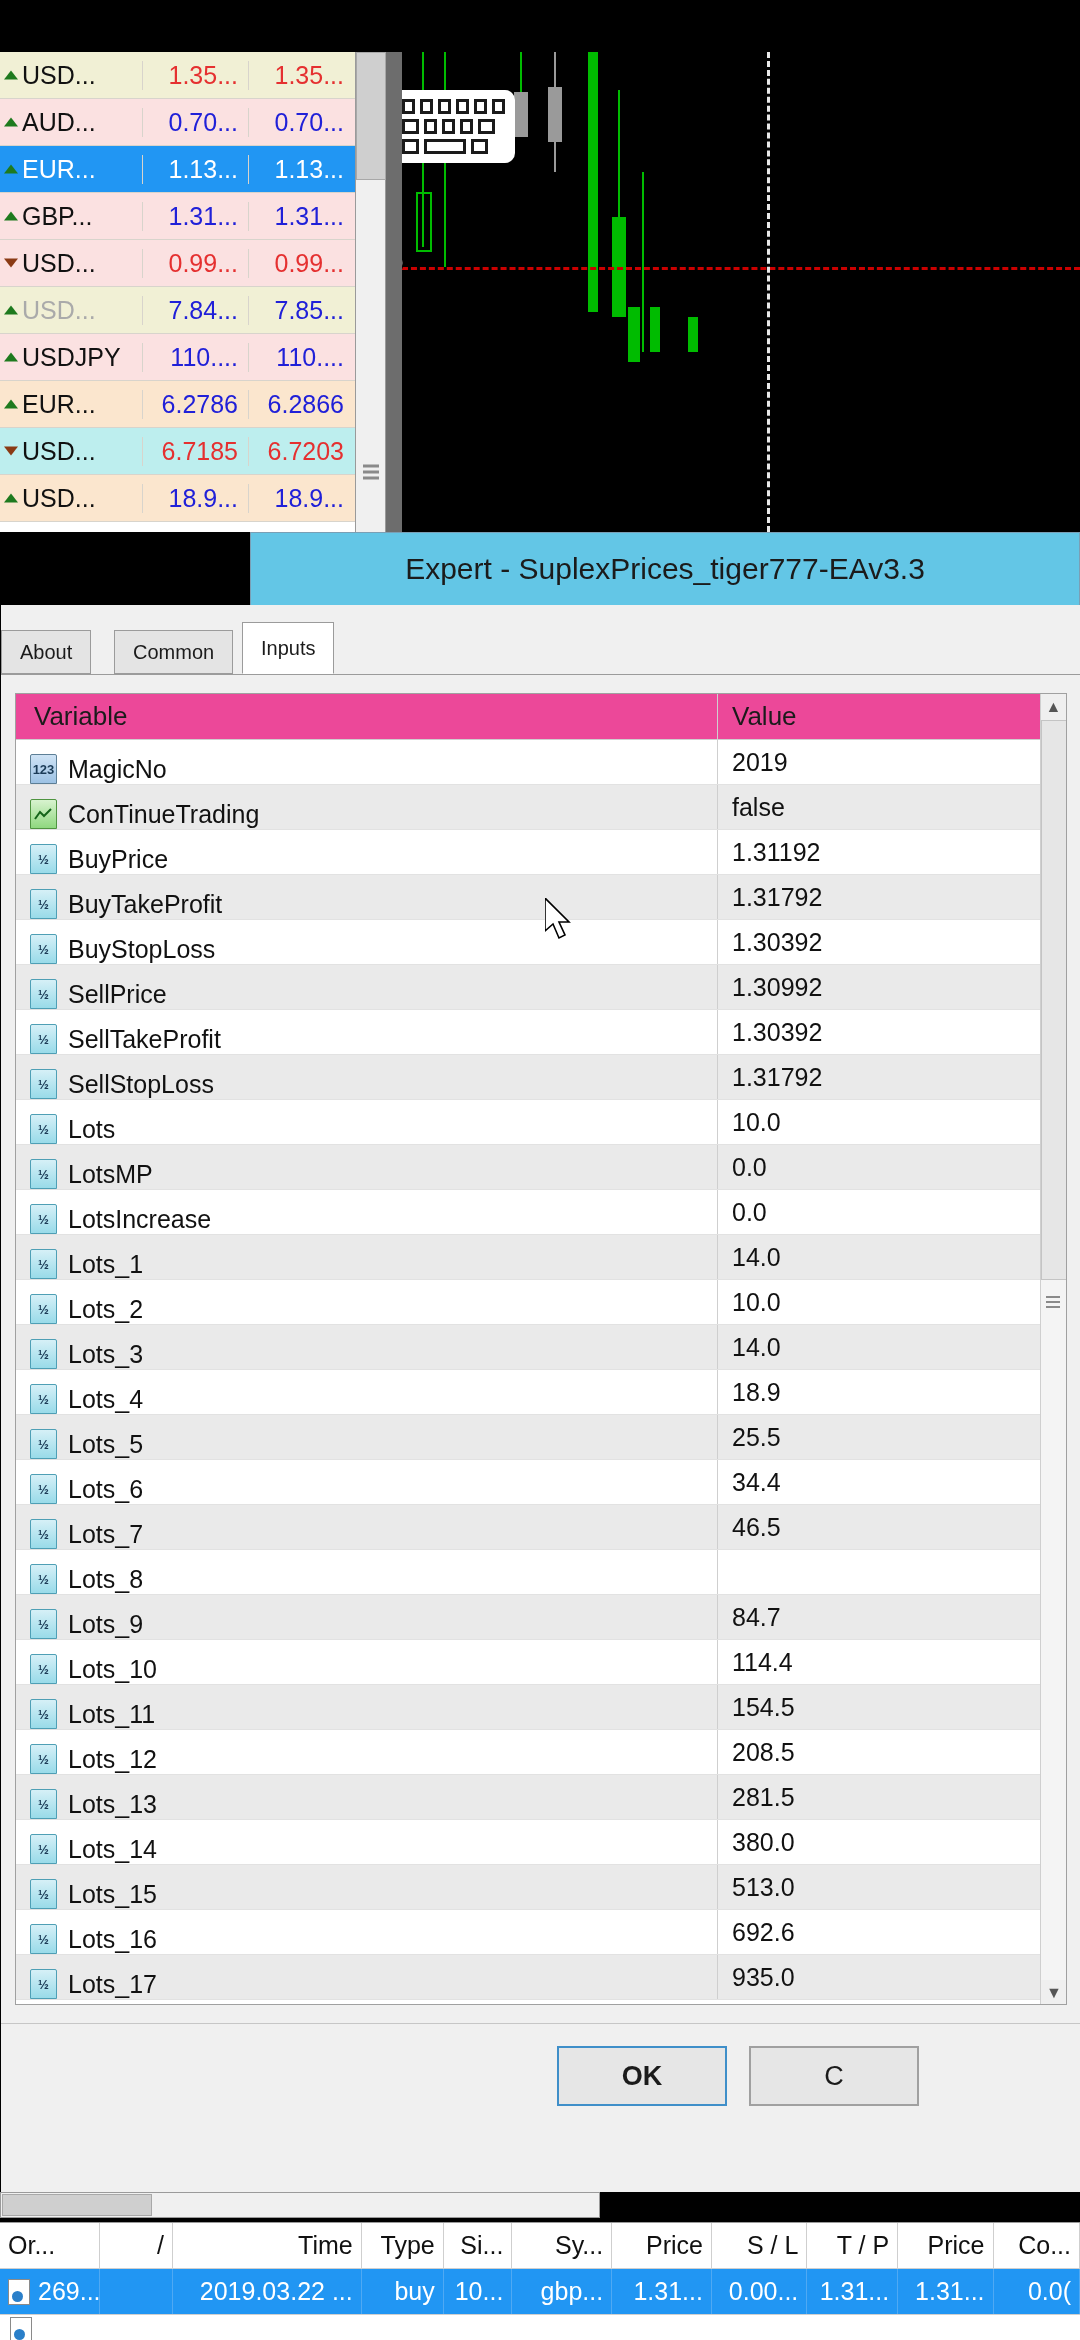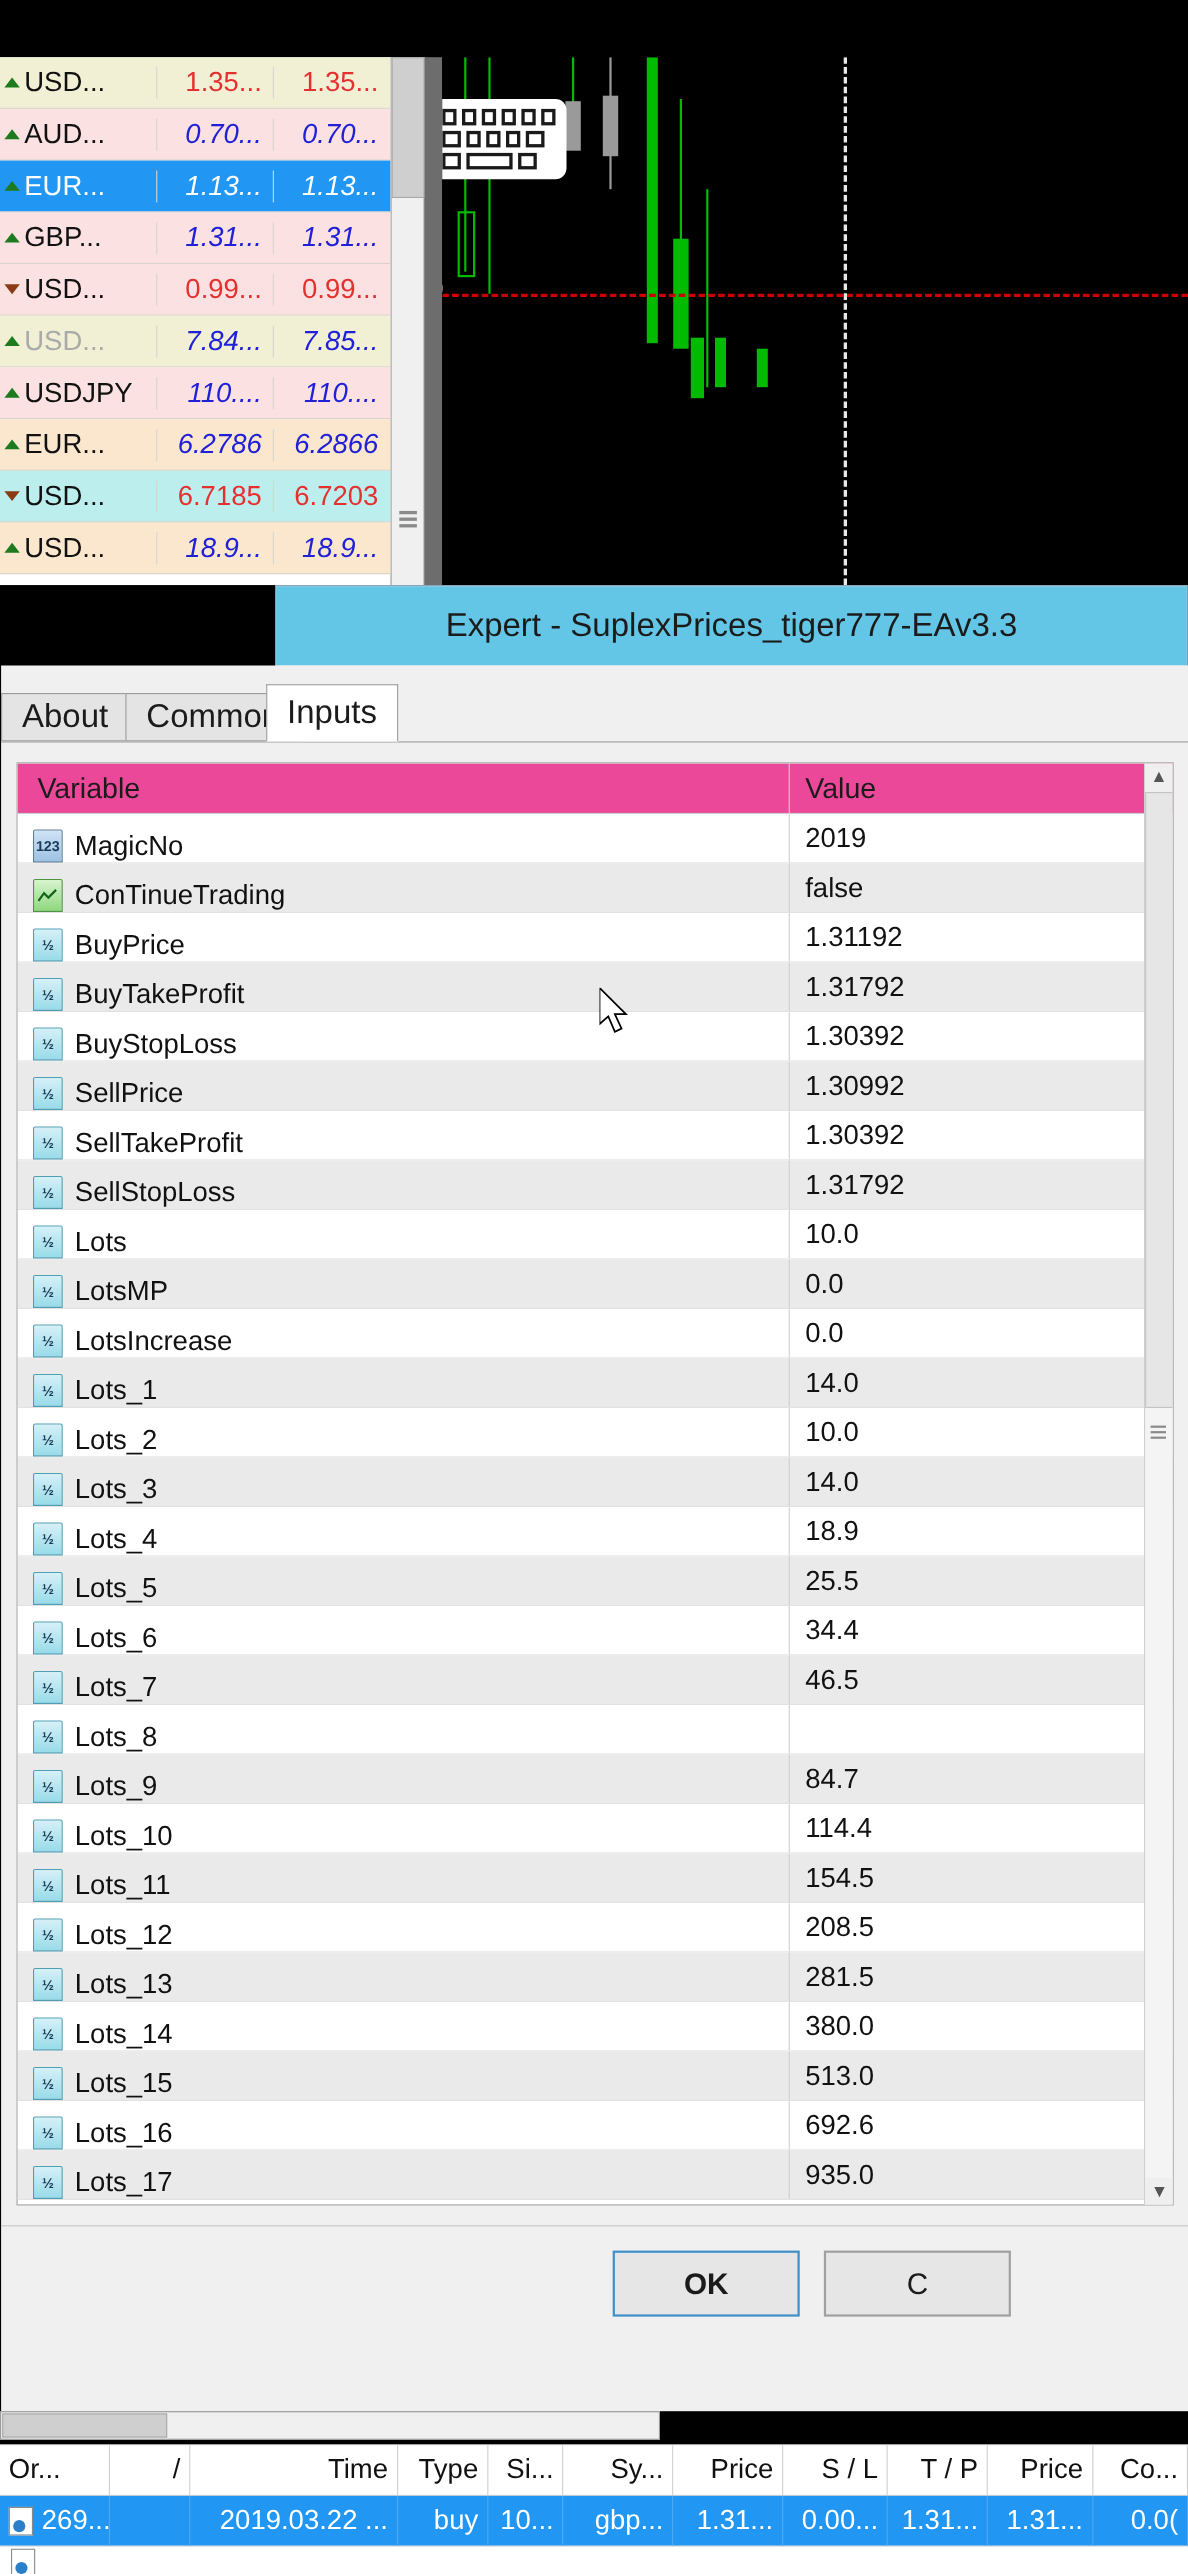--- a/index.html
+++ b/index.html
@@ -23,21 +23,21 @@
   .arrow { position: absolute; left: 4px; top: 50%; transform: translateY(-50%);
            width: 0; height: 0; border-left: 7px solid transparent; border-right: 7px solid transparent; }
   .arrow.up { border-bottom: 9px solid #1e7a1e; }
   .arrow.dn { border-top: 9px solid #8a3a14; }
   .r-pink { background: #fbe1e1; }
   .r-cream { background: #f1f0d5; }
   .r-peach { background: #fbe6ce; }
   .r-cyan { background: #bdeeee; }
   .r-sel { background: #2196f3; }
   .r-sel .mw-sym, .r-sel .mw-cell { color: #fff !important; }
-  .v-blue { color: #2020d8; font-style: italic; }
+  .v-blue { color: #2020d8; }
   .v-red { color: #e53030; }
 
   
   .mw-scroll { position: absolute; left: 356px; top: 52px; width: 30px; height: 480px; background: #f0f0f0;
                border-right: 1px solid #9a9a9a; }
   .mw-thumb { position: absolute; left: 0; top: 0; width: 30px; height: 128px; background: #cfcfcf;
               border: 1px solid #a8a8a8; }
   .mw-grip { position: absolute; left: 7px; top: 50%; transform: translateY(-50%); width: 16px; }
   .mw-grip i { display: block; height: 3px; background: #8a8a8a; margin: 3px 0; }
 
@@ -59,21 +59,21 @@
 
   
   .dialog { position: absolute; left: 250px; top: 532px; width: 830px; height: 1660px;
             background: #f0f0f0; border: 1px solid #7a9fb5; }
   .dlg-title { height: 72px; background: #63c6e6; display: flex; align-items: center; justify-content: center;
                font-size: 30px; color: #1b1b1b; }
   .dlg-body { position: absolute; left: -250px; top: 72px; width: 1080px; height: 1588px; background: #f0f0f0; }
 
   .tabs { position: relative; height: 52px; margin: 18px 0 0 0; border-bottom: 1px solid #9b9b9b; }
   .tab { position: absolute; bottom: 0; height: 44px; padding: 0 18px; display: flex; align-items: center;
-         font-size: 30px; color: #1b1b1b; background: #e4e4e4; border: 1px solid #9b9b9b;
+         font-size: 20px; color: #1b1b1b; background: #e4e4e4; border: 1px solid #9b9b9b;
          border-bottom: 1px solid #9b9b9b; }
   .tab.active { background: #fff; height: 52px; border-bottom: 1px solid #fff; z-index: 2; }
 
   
   .grid-wrap { position: absolute; left: 14px; top: 88px; width: 1052px; height: 1312px;
                background: #fff; border: 1px solid #a0a0a0; overflow: hidden; }
   .grid-head { display: flex; height: 46px; background: #ec4899; border-bottom: 1px solid #cfcfcf; }
   .gh-var { width: 702px; padding-left: 18px; display: flex; align-items: center; font-size: 26px; color: #1b1b1b;
             border-right: 1px solid #cfcfcf; }
   .gh-val { flex: 1; padding-left: 14px; display: flex; align-items: center; font-size: 26px; color: #1b1b1b; }

